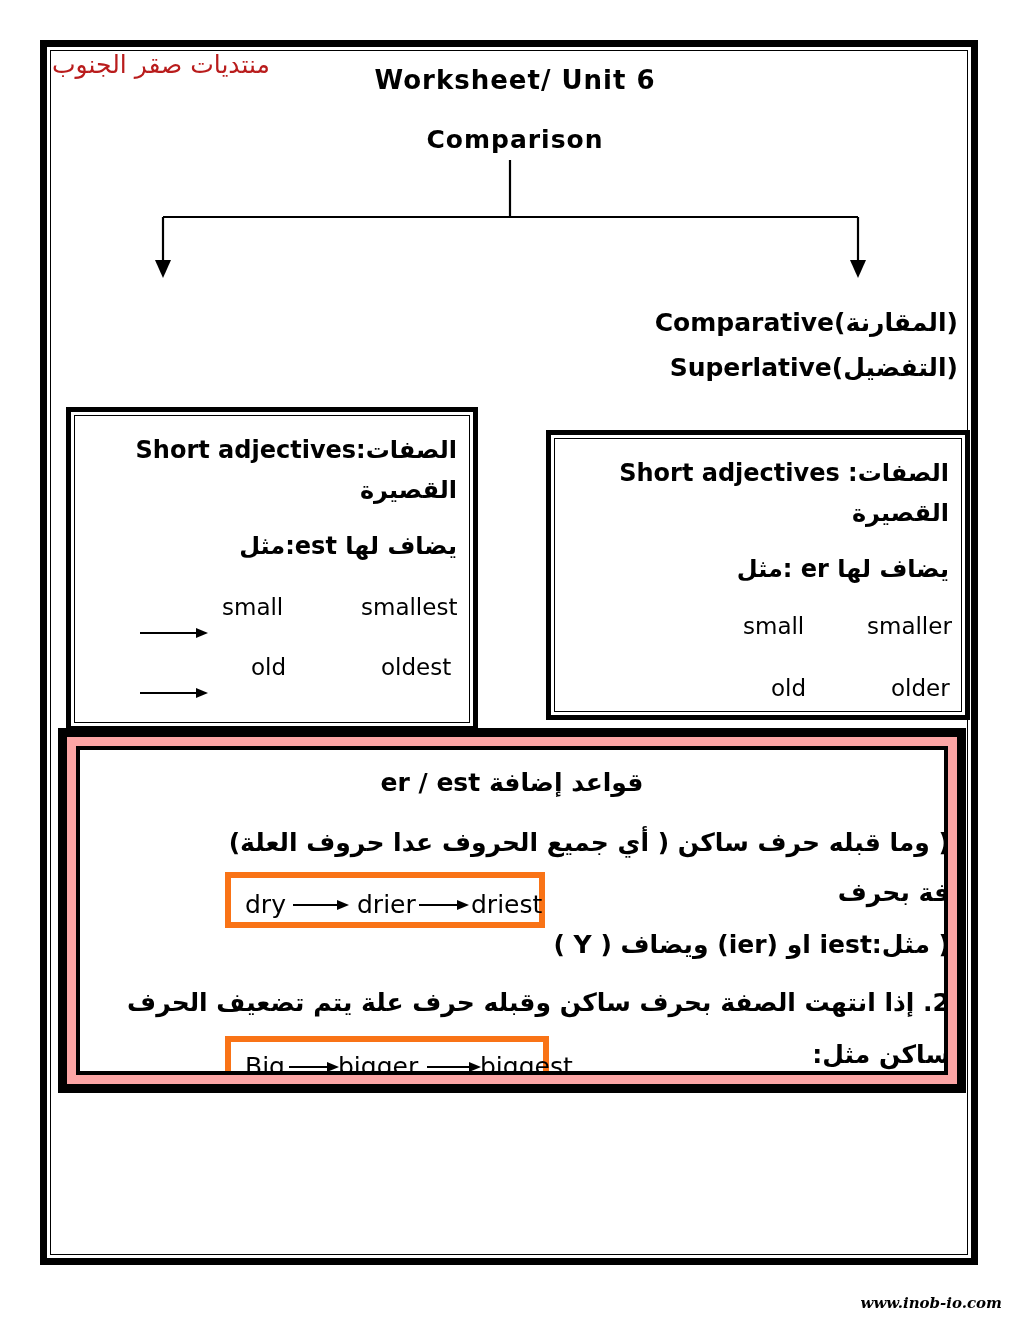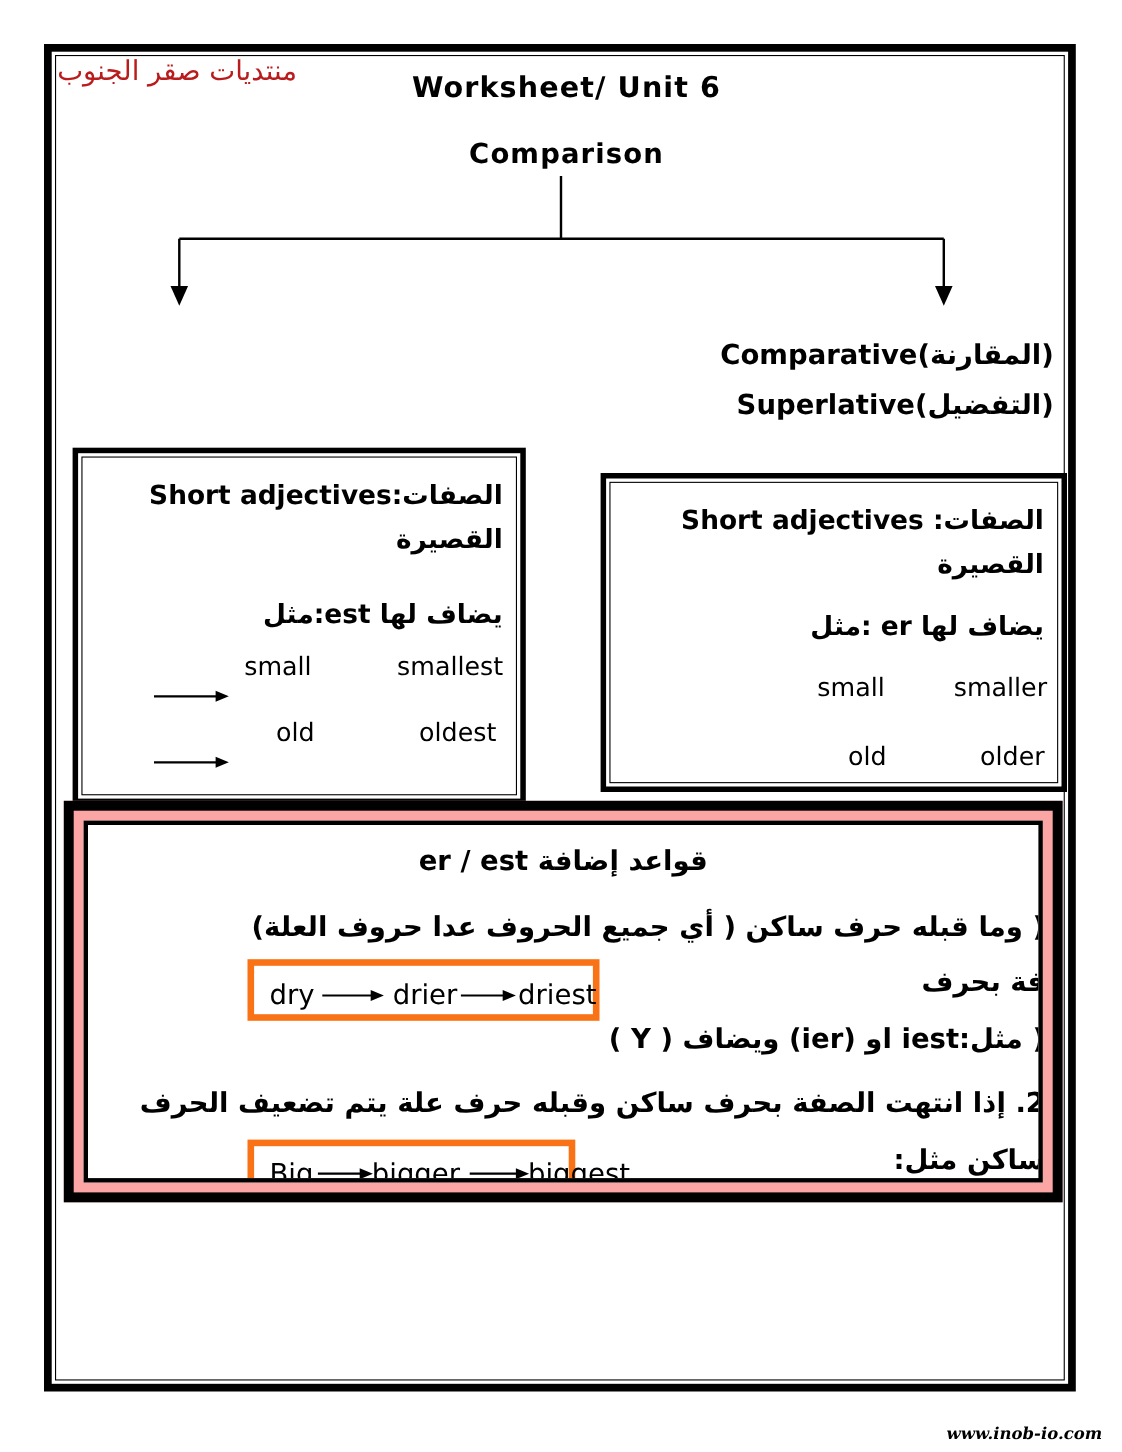--- a/index.html
+++ b/index.html
@@ -193,21 +193,21 @@
   #rule2-l2 { right: -6px;  top: 290px; }
 
   .example-box {
     position: absolute;
     border: 6px solid #f97316;
     background: #fff;
     box-sizing: border-box;
     z-index: 20;
   }
   #ex-dry { left: 145px; top: 122px; width: 320px; height: 56px; }
-  #ex-big { left: 145px; top: 286px; width: 298px; height: 49px; }
+  #ex-big { left: 145px; top: 286px; width: 324px; height: 49px; }
   .example-box svg { display: block; }
 
   
   #footer {
     position: absolute;
     right: 18px;
     top: 1294px;
     font-family: "DejaVu Serif", "Liberation Serif", serif;
     font-weight: bold;
     font-style: italic;
@@ -243,21 +243,21 @@
 
 <div id="cs-labels">
   <div>Comparative(المقارنة)</div>
   <div>Superlative(التفضيل)</div>
 </div>
 
 <div class="adj-box" id="box-superlative">
   <div class="adj-box-inner">
     <div class="box-text box-head" style="top:14px;">Short adjectives:الصفات</div>
     <div class="box-text box-head" style="top:54px;">القصيرة</div>
-    <div class="box-text box-rule" style="top:122px;">يضاف لها est:مثل</div>
+    <div class="box-text box-rule" style="top:110px;">يضاف لها est:مثل</div>
 
     <div class="word-row" style="left:147px; top:178px;">small</div>
     <div class="word-row" style="left:286px; top:178px;">smallest</div>
     <div class="mini-arrow" style="left:65px; top:208px;">
       <svg width="70" height="12" viewBox="0 0 70 12" xmlns="http://www.w3.org/2000/svg">
         <line x1="0" y1="6" x2="58" y2="6" stroke="#000" stroke-width="2"></line>
         <polygon points="68,6 56,1 56,11" fill="#000"></polygon>
       </svg>
     </div>
 

